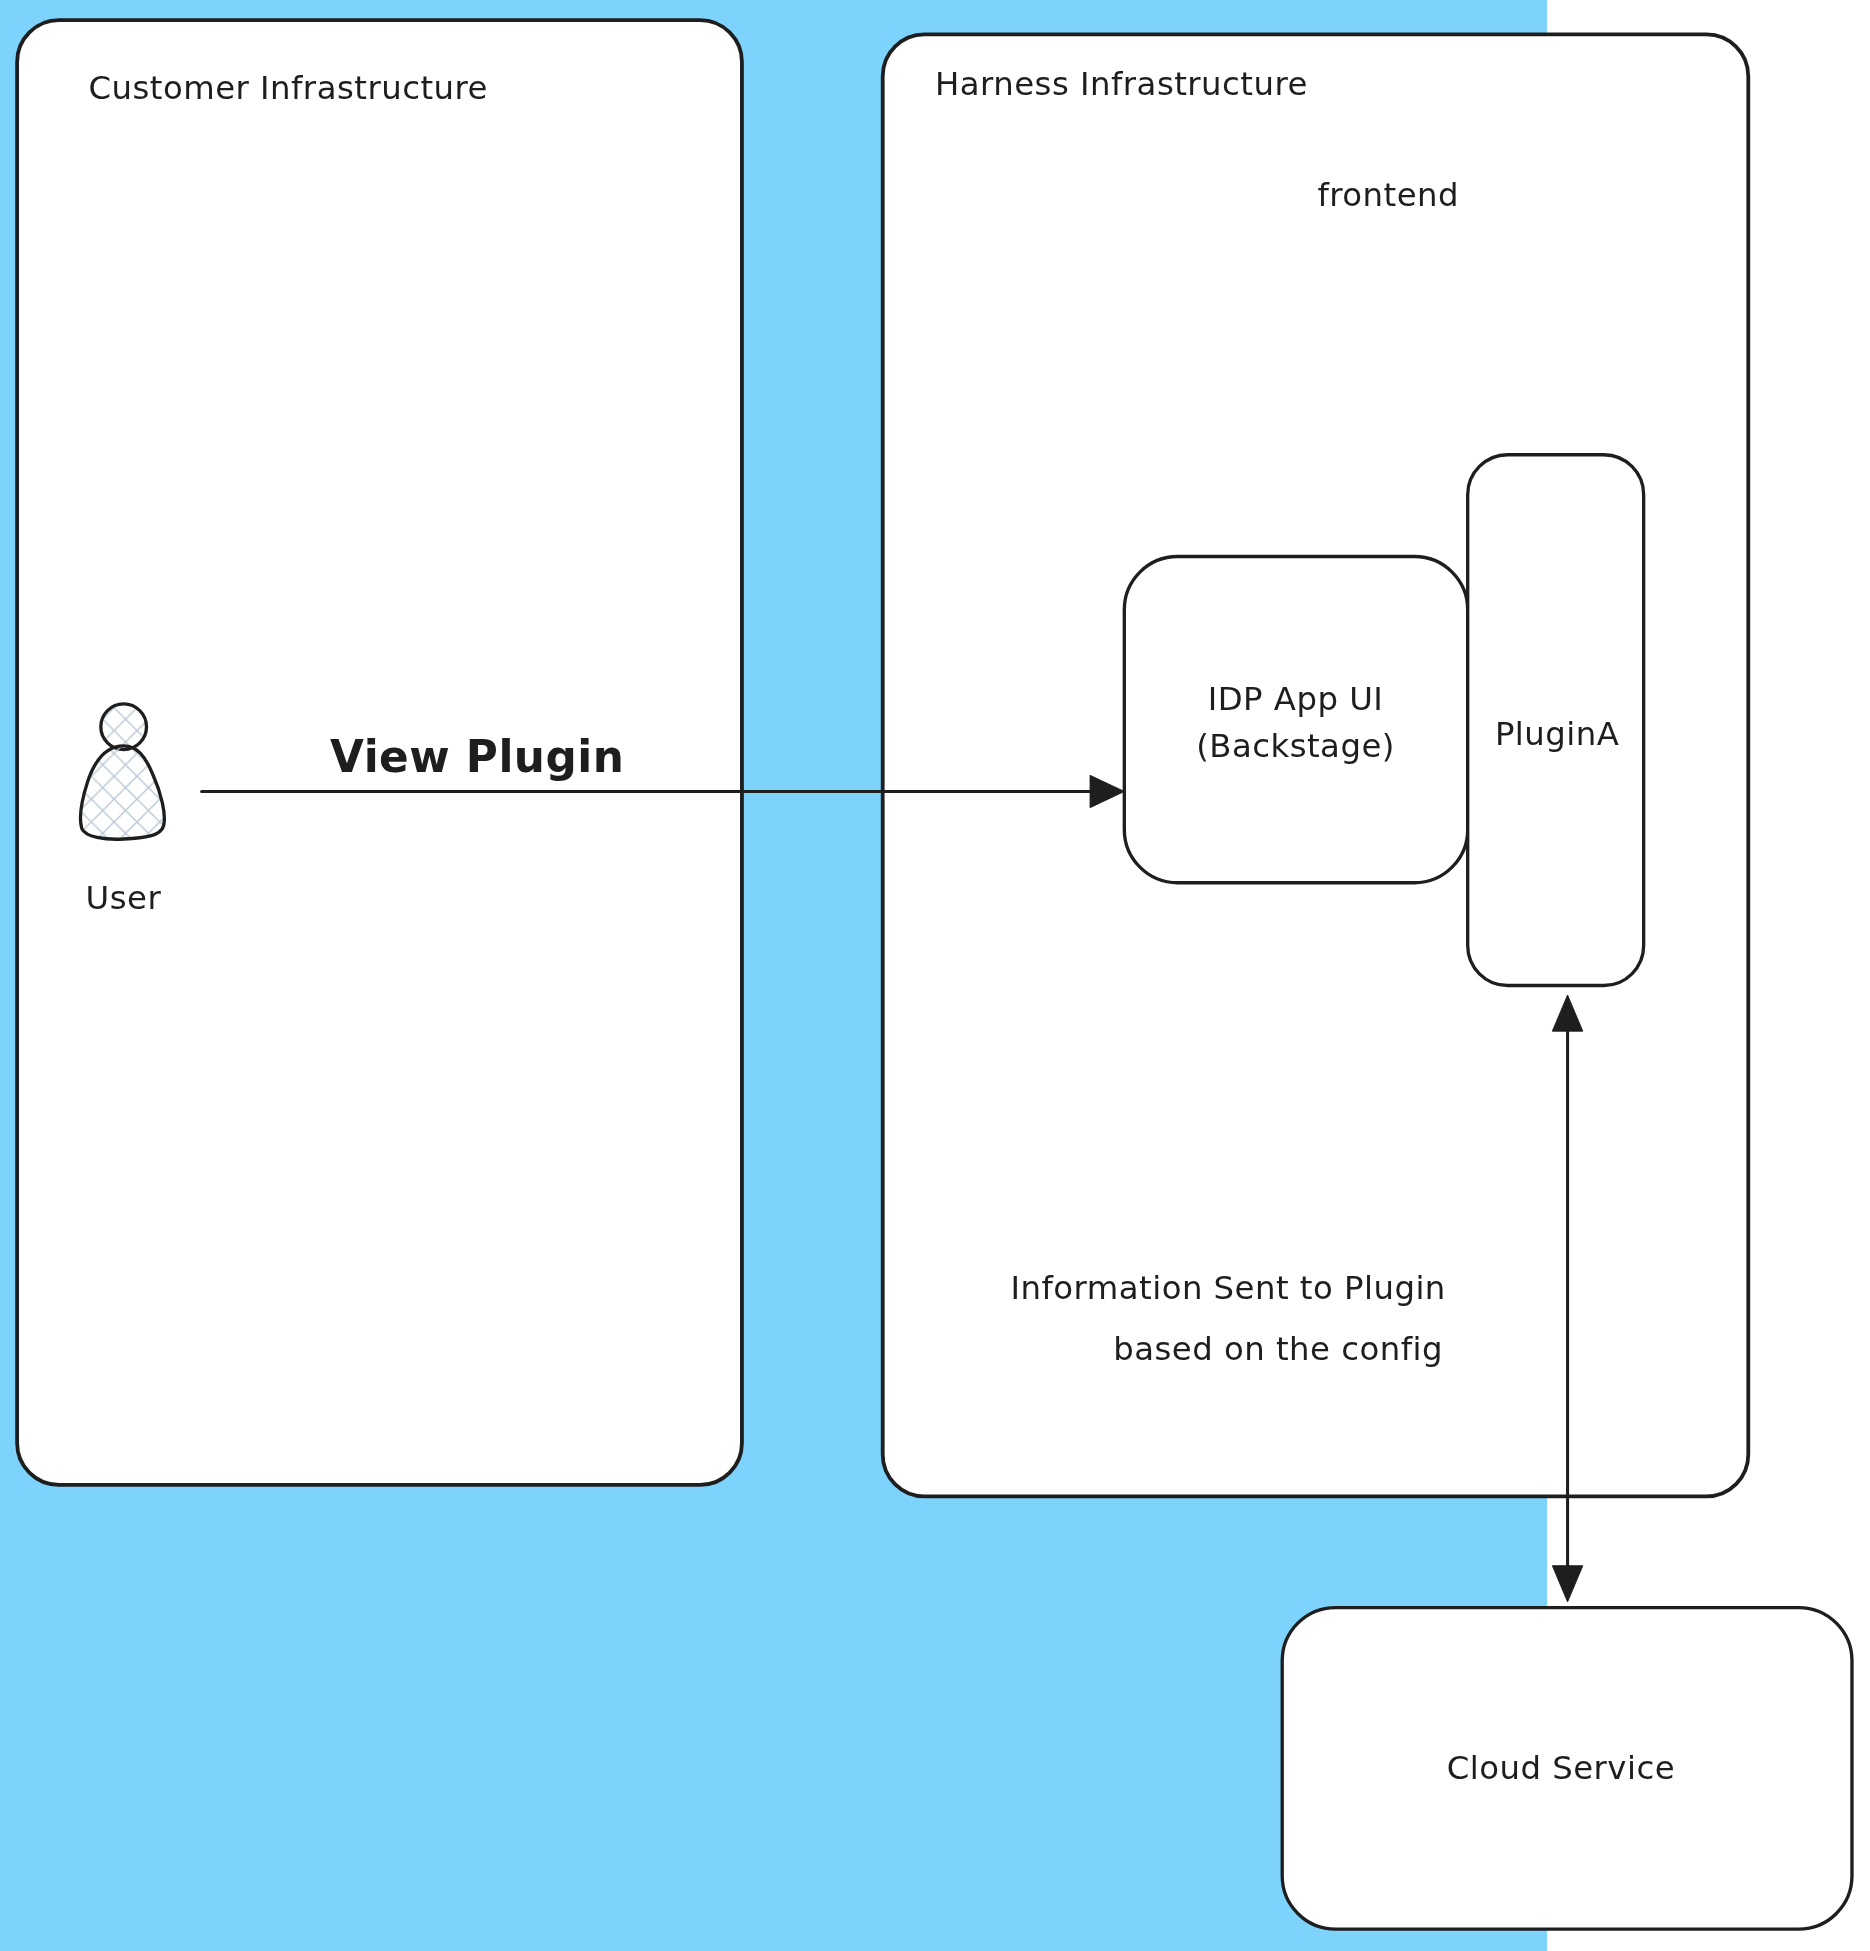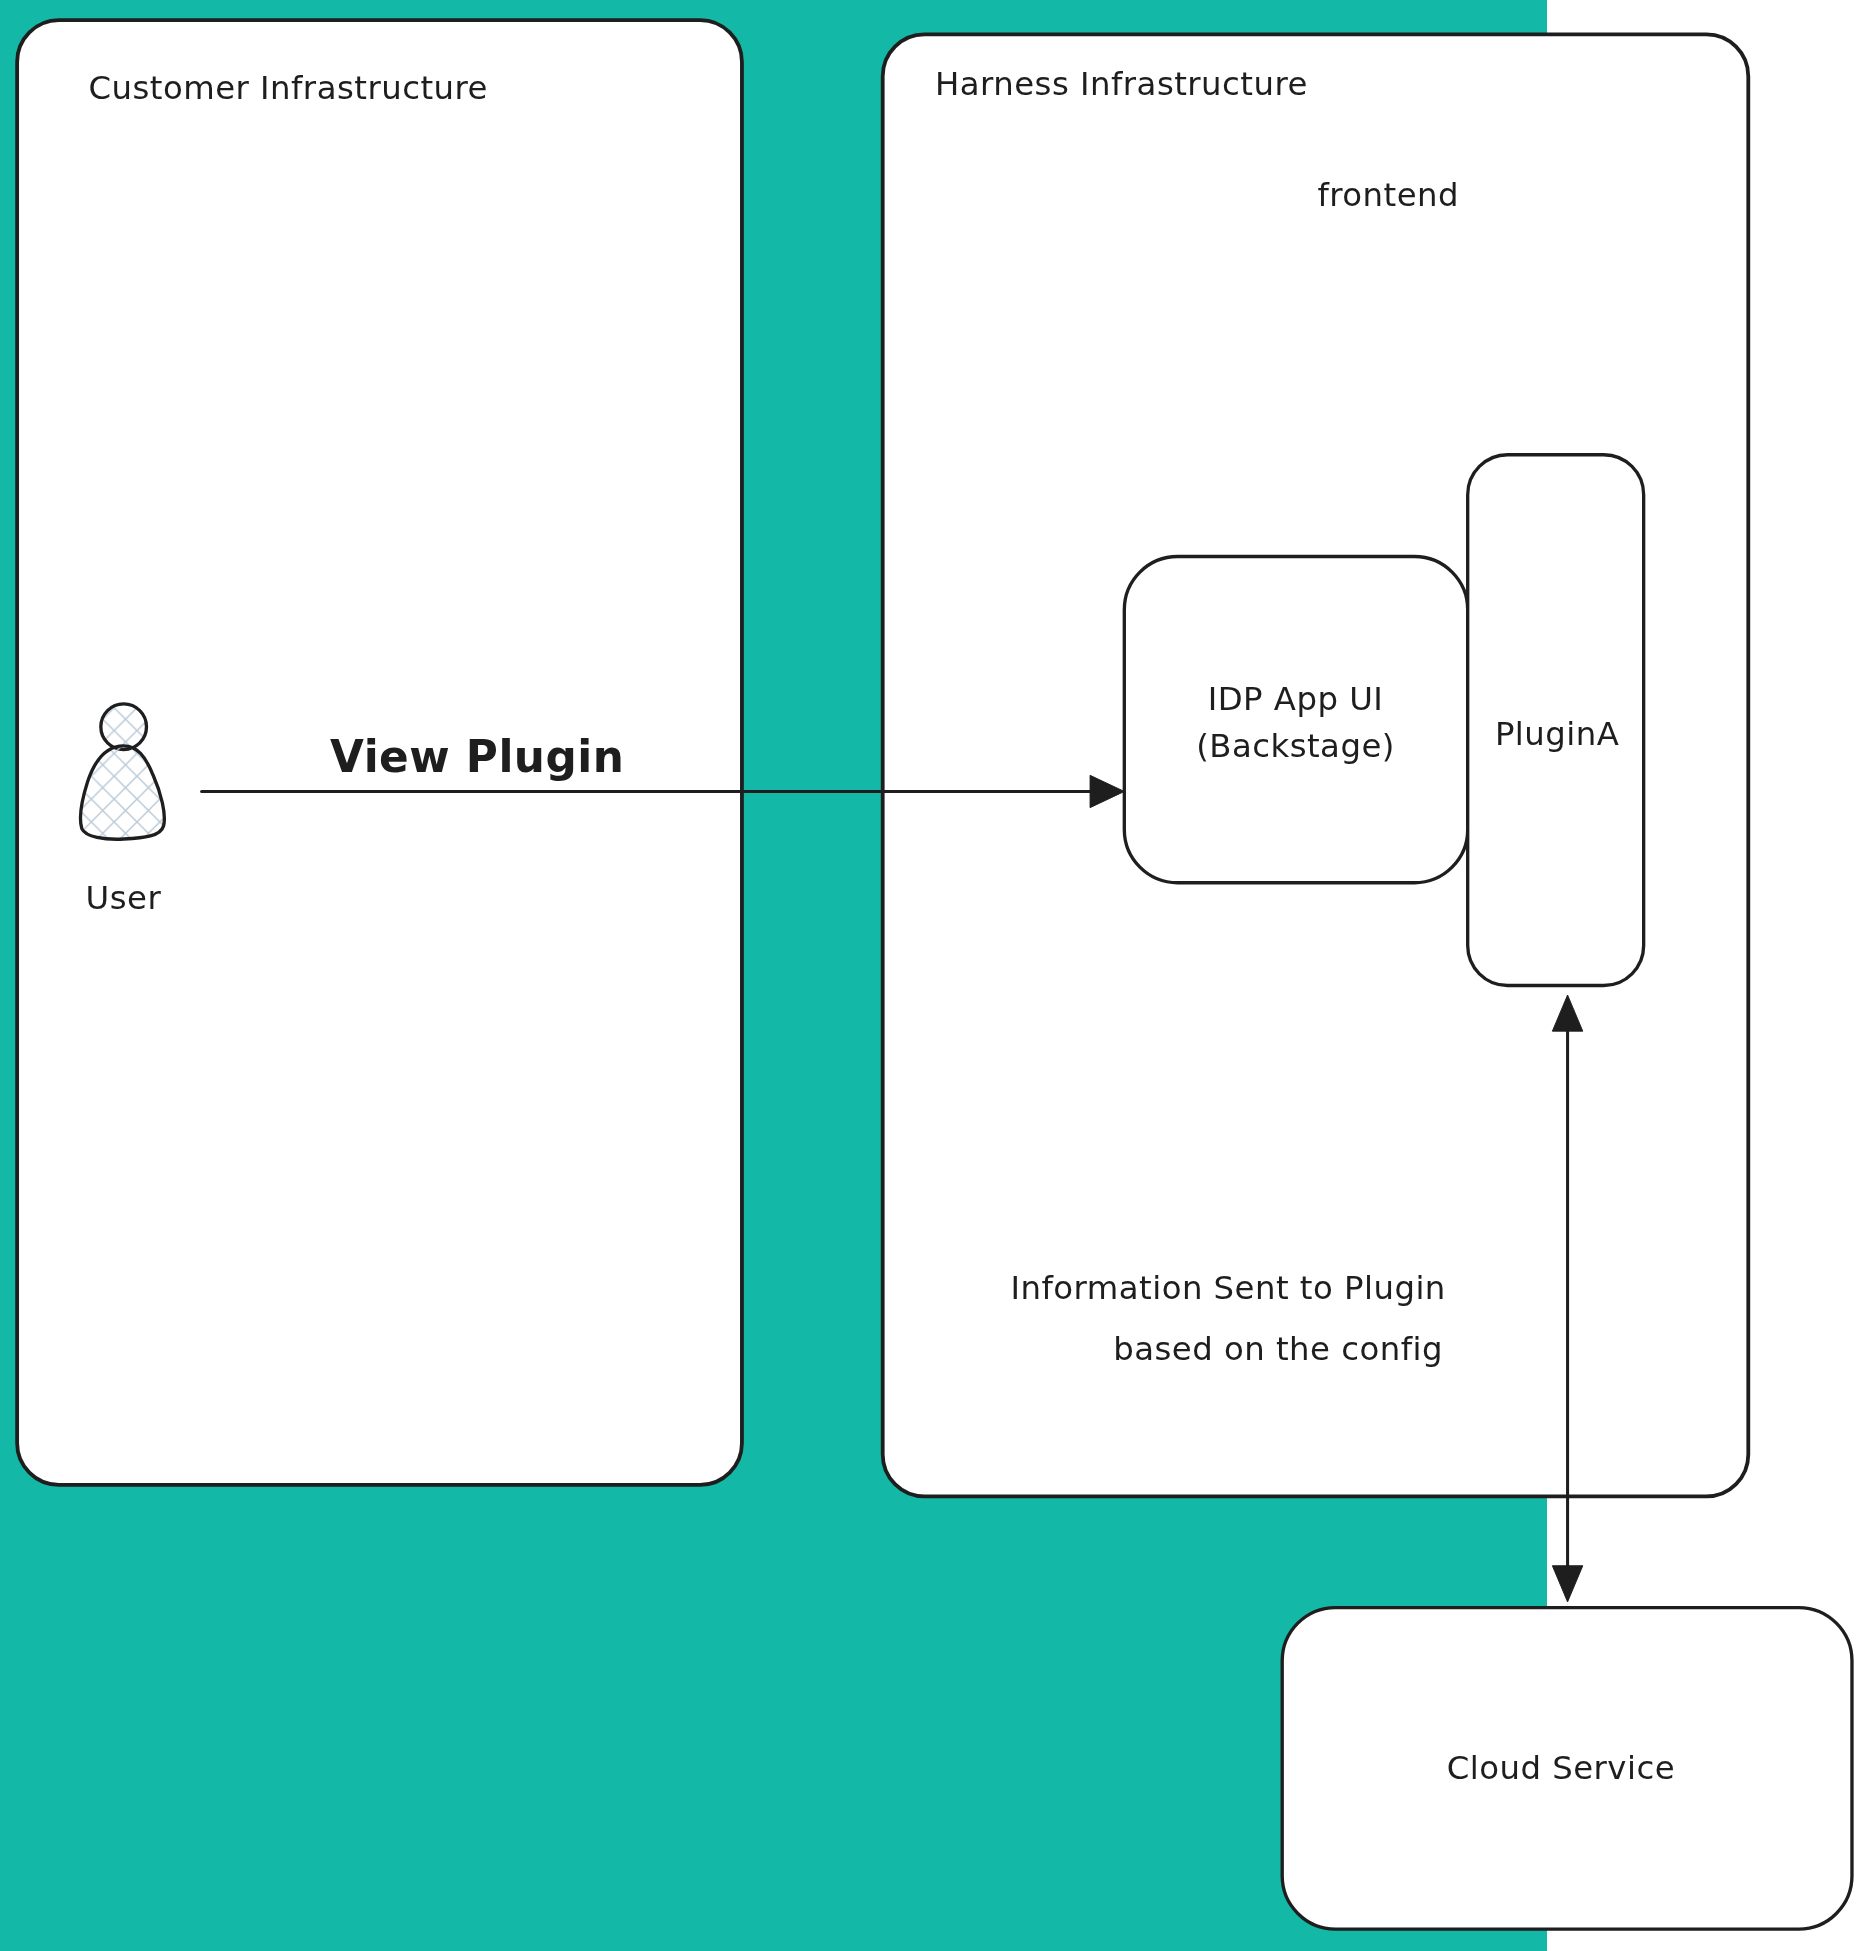--- a/index.html
+++ b/index.html
@@ -4,21 +4,21 @@
 <style>
   html, body {
     margin: 0;
     padding: 0;
     background: #ffffff;
   }
   .canvas {
     position: relative;
     width: 1547px;
     height: 1952px;
-    background: #14b8a6;
+    background: #7dd3fc;
     font-family: "DejaVu Sans", sans-serif;
   }
   svg.diagram {
     position: absolute;
     left: 0;
     top: 0;
     display: block;
   }
   .shape {
     fill: #ffffff;

